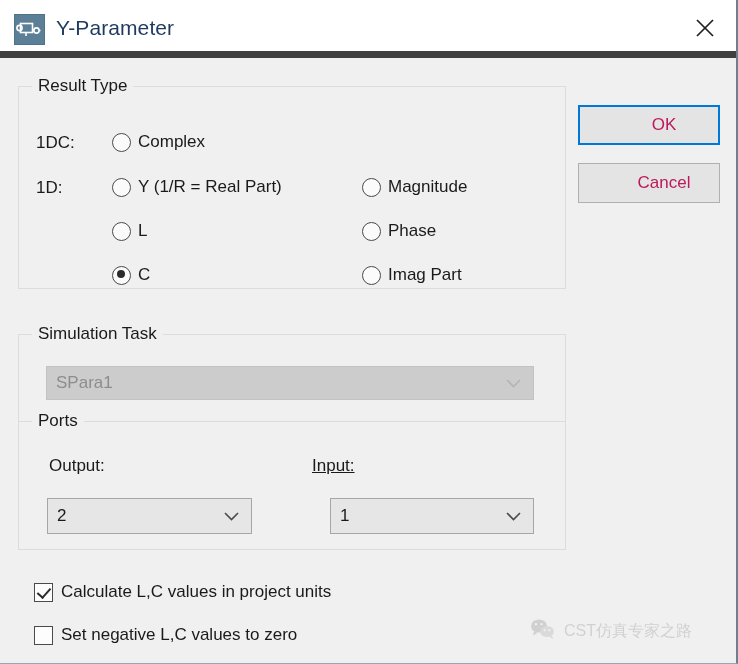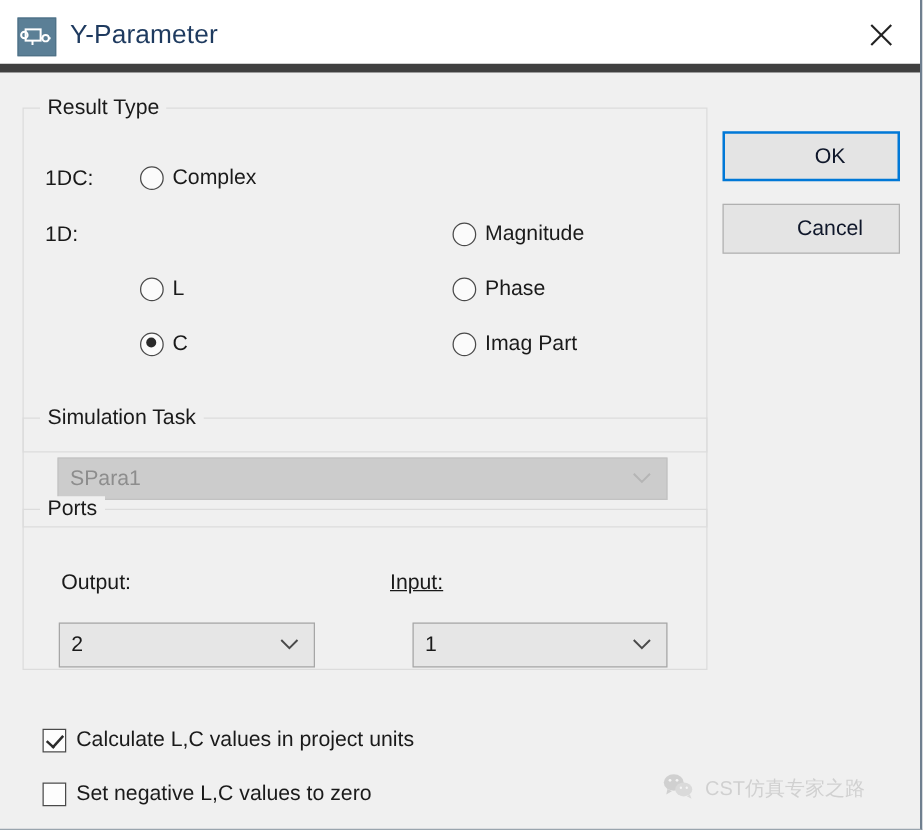--- a/index.html
+++ b/index.html
@@ -62,23 +62,23 @@
   .group-title {
     position: absolute;
     top: -11px; left: 13px;
     background: #f0f0f0;
     padding: 0 6px;
     font-size: 17px;
     color: #1a1a1a;
     white-space: nowrap;
   }
 
-  #grp-result { left: 18px; top: 86px; width: 548px; height: 276px; }
+  #grp-result { left: 18px; top: 86px; width: 548px; height: 203px; }
   #grp-simtask { left: 18px; top: 334px; width: 548px; height: 88px; }
-  #grp-ports  { left: 18px; top: 407px; width: 548px; height: 129px; }
+  #grp-ports  { left: 18px; top: 421px; width: 548px; height: 129px; }
 
   
   .row-label {
     position: absolute;
     font-size: 17px;
     color: #1a1a1a;
     white-space: nowrap;
   }
 
   
@@ -171,21 +171,21 @@
 
   
   .btn {
     position: absolute;
     display: flex;
     align-items: center;
     justify-content: center;
     background: #e4e4e4;
     border: 1px solid #b0b0b0;
     font-size: 17px;
-    color: #0f172a;
+    color: #be185d;
     cursor: pointer;
     white-space: nowrap;
     padding-left: 30px;
   }
   .btn.default {
     border: 2px solid #0078d7;
     background: #e4e4e4;
   }
   #btn-ok     { left: 578px; top: 105px; width: 142px; height: 40px; }
   #btn-cancel { left: 578px; top: 163px; width: 142px; height: 40px; }
@@ -234,20 +234,24 @@
   <div class="groupbox" id="grp-result">
     <div class="group-title">Result Type</div>
   </div>
 
   <div class="row-label" style="left:36px; top:133px;">1DC:</div>
   <div class="row-label" style="left:36px; top:178px;">1D:</div>
 
   <div class="radio" style="left:112px; top:132px;">
     <span class="radio-mark"></span>
     <span class="radio-label">Complex</span>
+  </div>
+  <div class="radio" style="left:112px; top:177px;">
+    <span class="radio-mark"></span>
+    <span class="radio-label">Y (1/R = Real Part)</span>
   </div>
   <div class="radio" style="left:112px; top:221px;">
     <span class="radio-mark"></span>
     <span class="radio-label">L</span>
   </div>
   <div class="radio" style="left:112px; top:265px;">
     <span class="radio-mark checked"></span>
     <span class="radio-label">C</span>
   </div>
 

